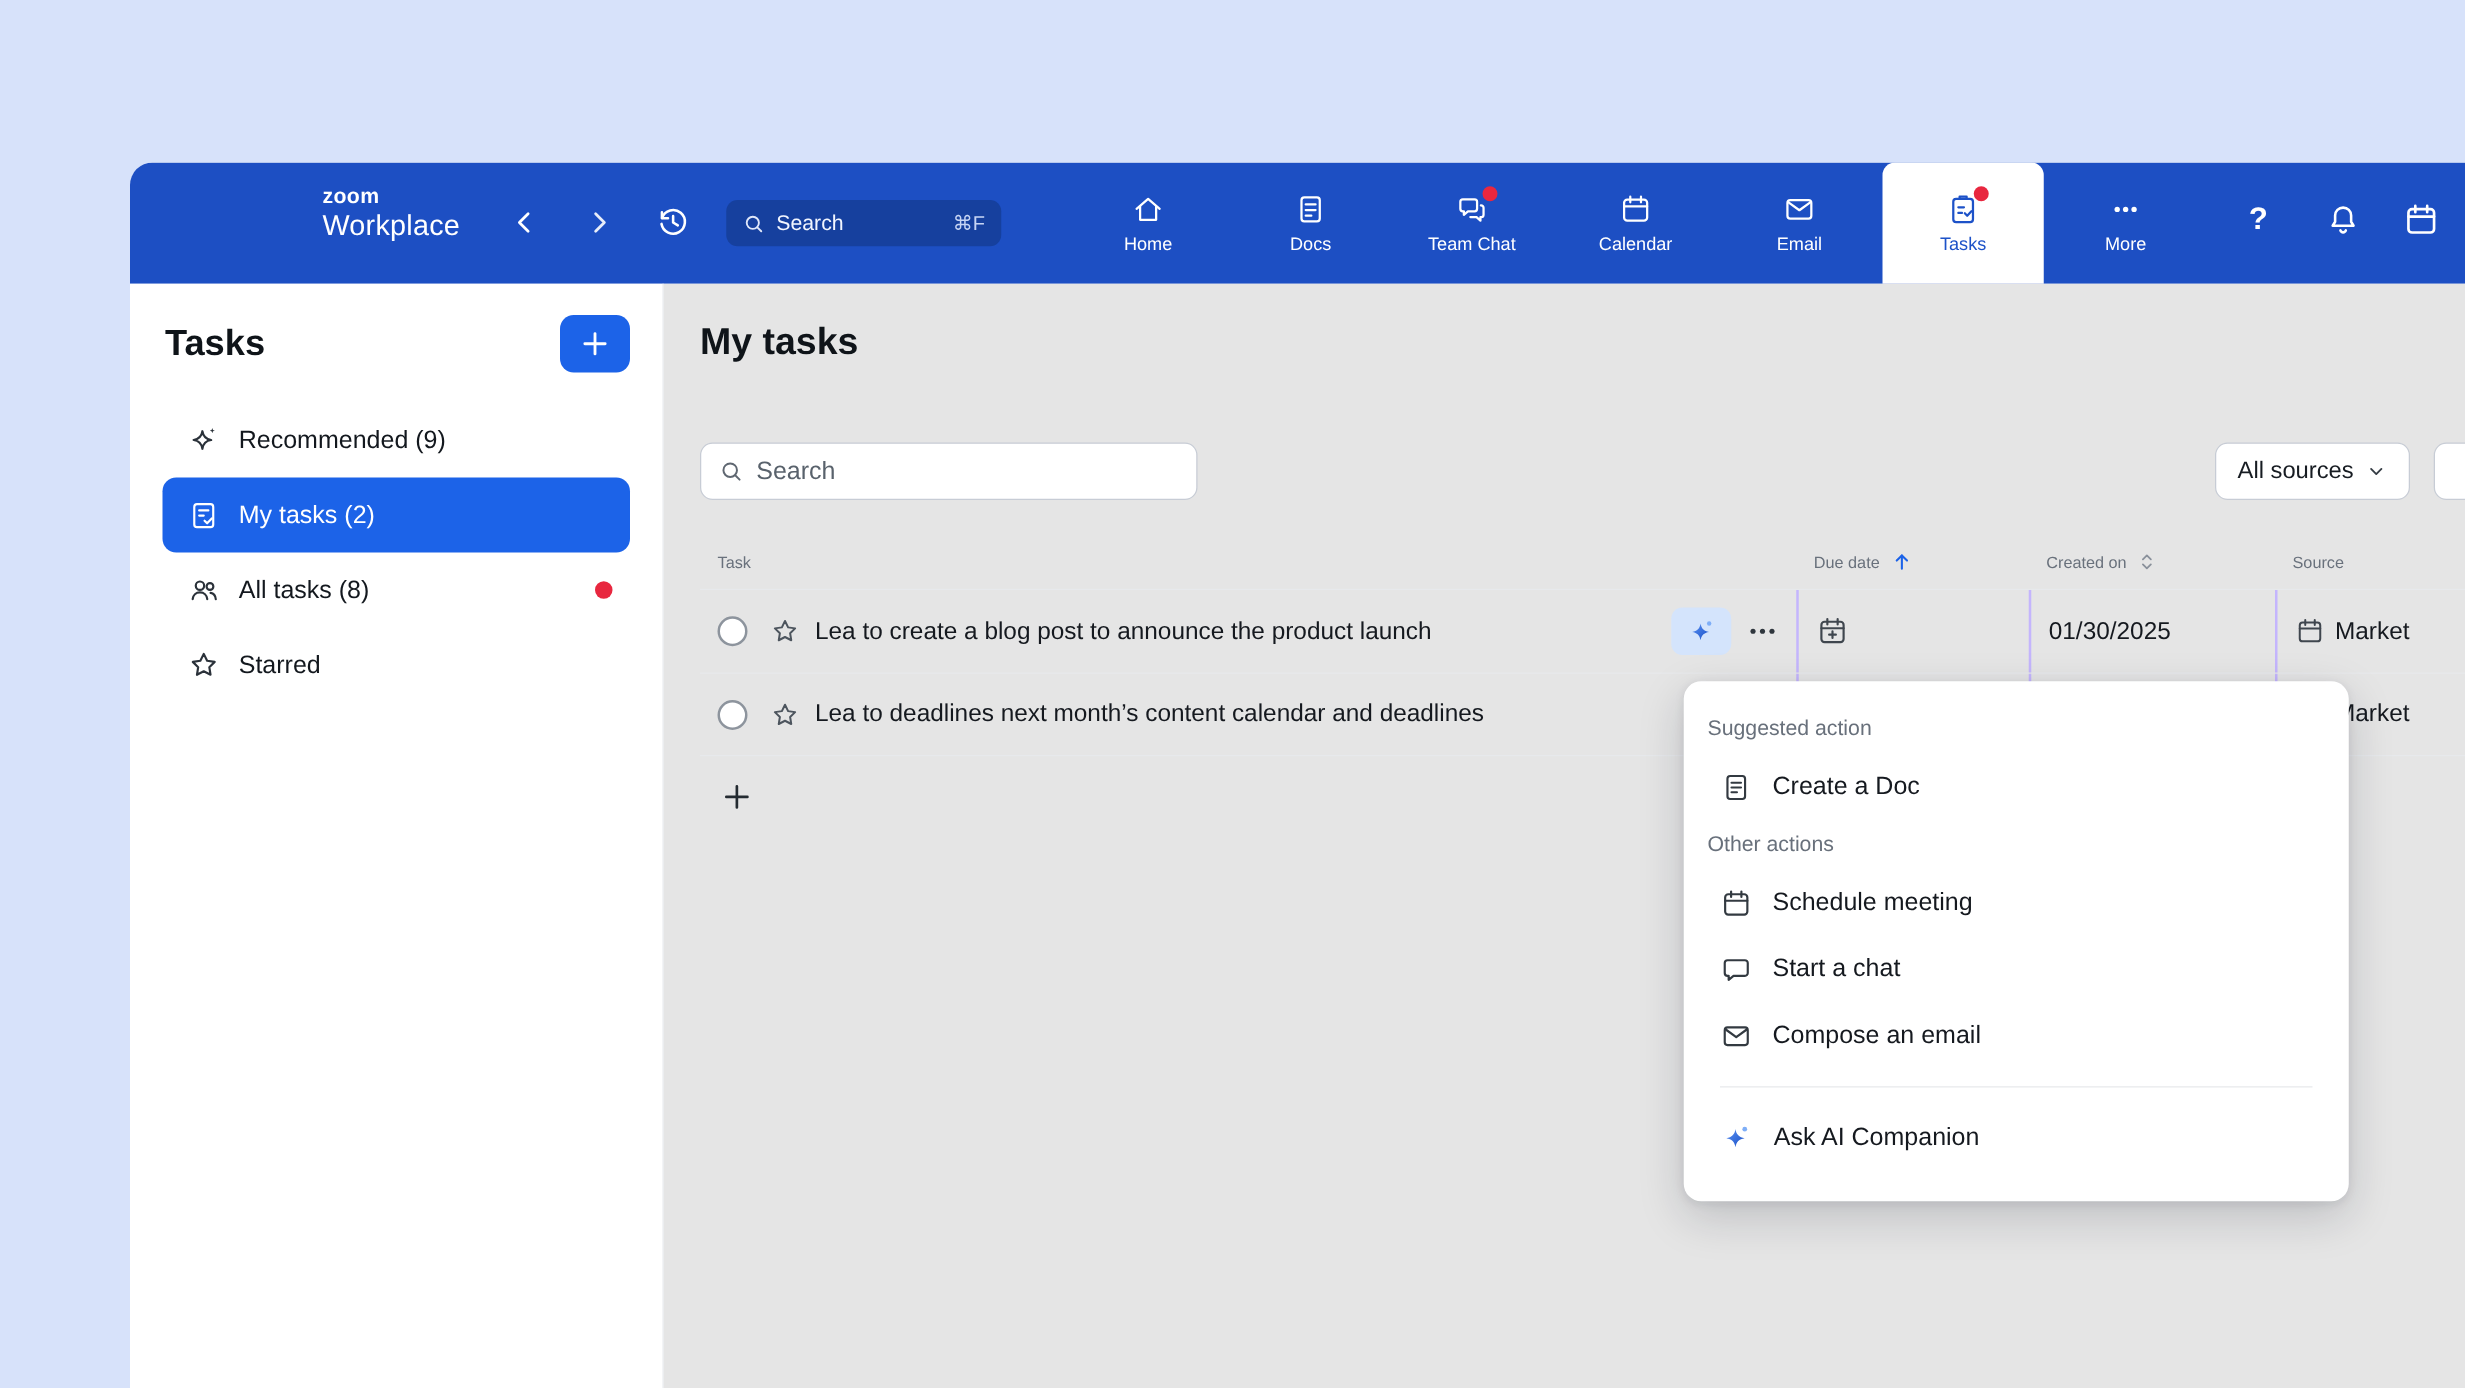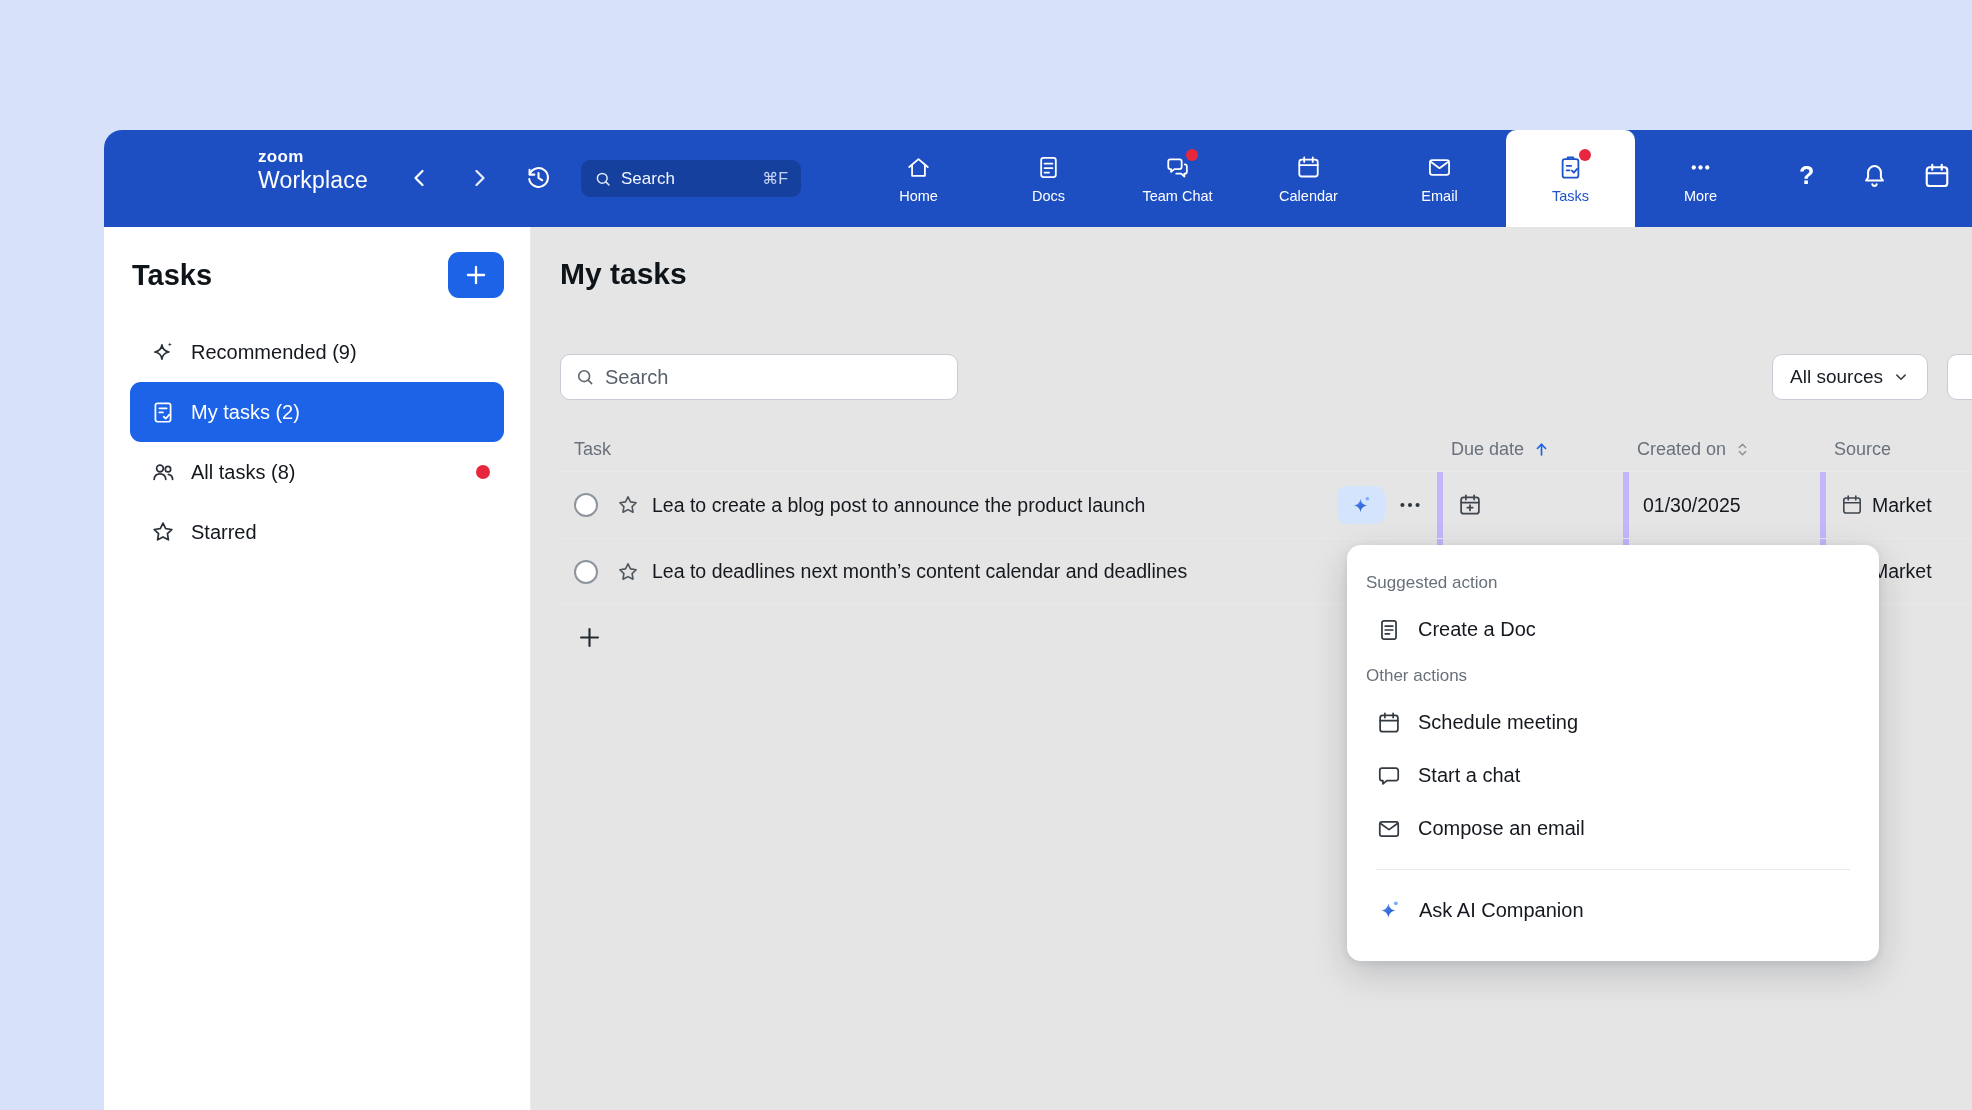--- a/index.html
+++ b/index.html
@@ -94,26 +94,26 @@
     display:flex; align-items:center; justify-content:center; gap:9px;
     font-size:19px; color:#171c22; cursor:pointer;
   }
   .cut-pill {
     position:absolute; left:1416px; top:0; width:70px; height:46px;
     border:1.5px solid #c7ccd5; border-radius:10px; background:#fff;
   }
   
   .task-table { position:absolute; left:29px; top:200px; width:1452px; }
   .trow { display:grid; grid-template-columns:877px 186px 197px 192px; }
-  .thead .cell { font-size:18px; color:#69717c; height:44px; }
+  .thead .cell { font-size:13px; color:#69717c; height:44px; }
   .cell { display:flex; align-items:center; padding-left:14px; gap:8px; }
   .tbody .trow { height:67px; border-top:1px solid #e7e9ec; }
   .tbody .trow:last-child { border-bottom:1px solid #e7e9ec; }
   .tbody .cell { font-size:19.5px; color:#15191f; overflow:hidden; white-space:nowrap; }
-  .tbody .cell + .cell { border-left:6px solid #c4b5fd; }
+  .tbody .cell + .cell { border-left:2px solid #c4b5fd; }
   .cell-task { position:relative; gap:0; }
   .radio {
     width:24px; height:24px; border:2px solid #8d949d; border-radius:50%;
     flex:none; cursor:pointer; background:#fff;
   }
   .row-star { color:#4d555e; margin-left:18px; margin-right:12px; flex:none; cursor:pointer; }
   .row-controls { position:absolute; right:14px; top:50%; transform:translateY(-50%); display:flex; align-items:center; gap:12px; }
   .ai-chip {
     width:48px; height:38px; border-radius:9px; background:#d4e4fc; border:none;
     display:flex; align-items:center; justify-content:center; cursor:pointer;

